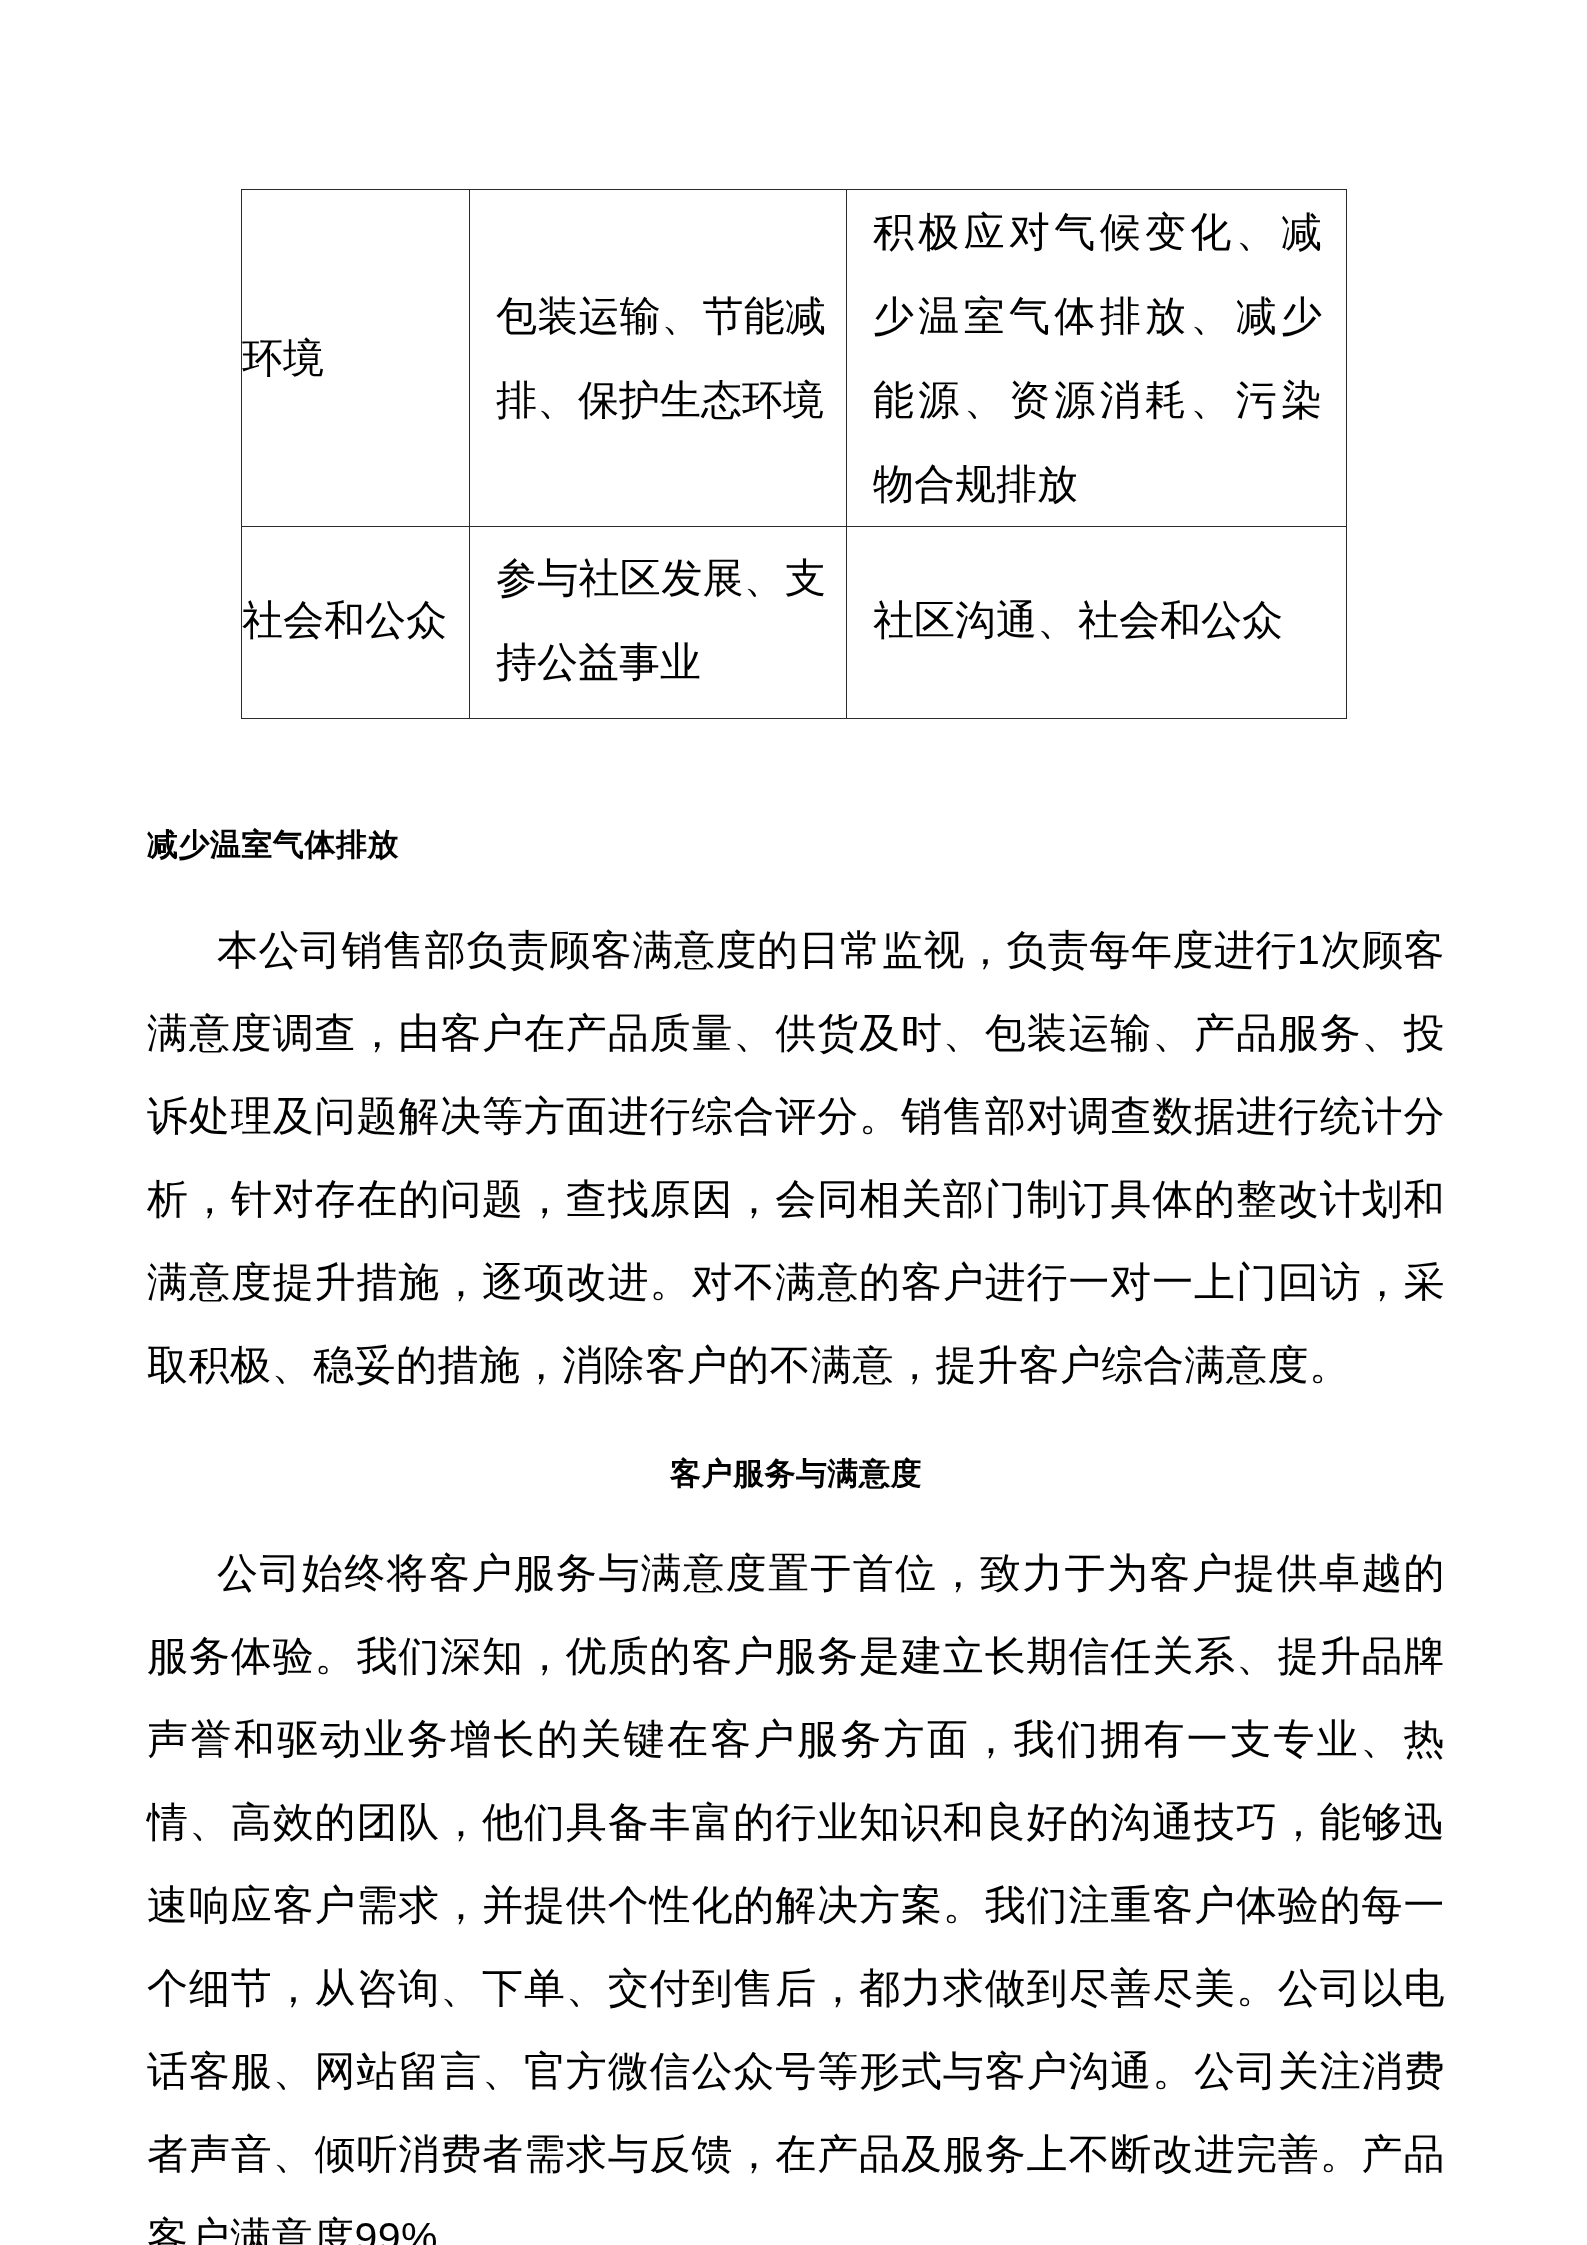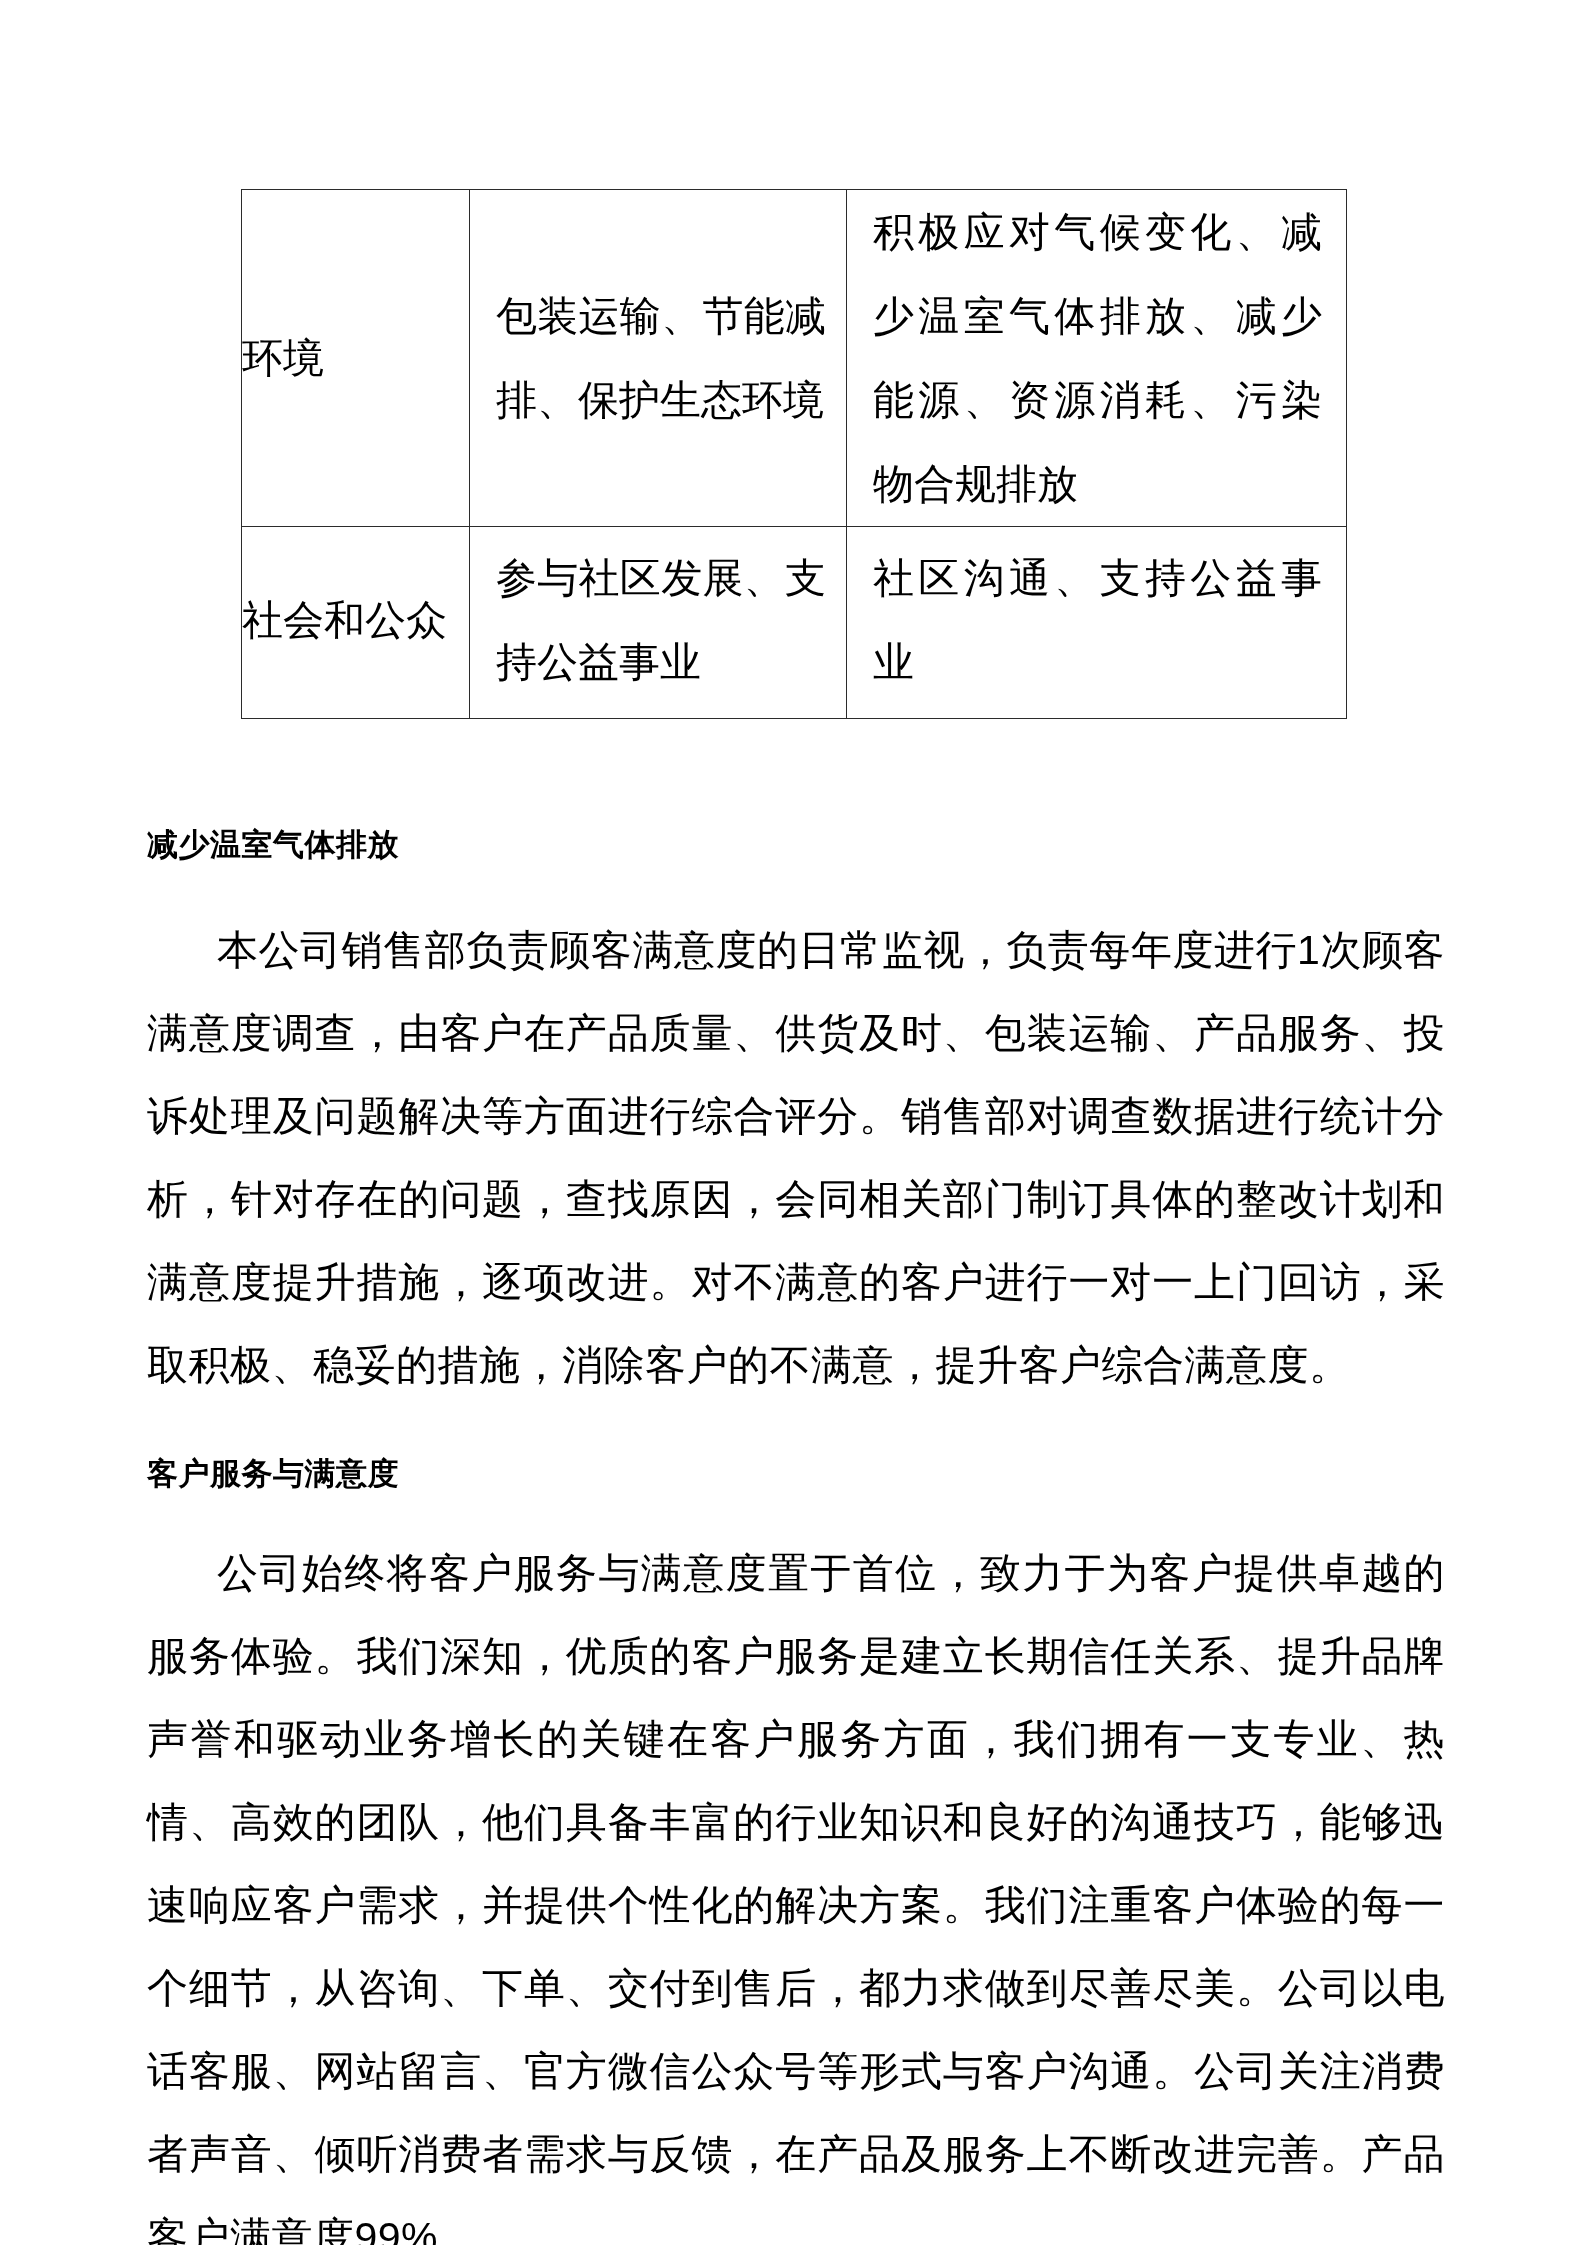--- a/index.html
+++ b/index.html
@@ -38,21 +38,21 @@
   td.c3 { width: 500px; padding: 0 24px 0 26px; }
   tr.r1 td { height: 276px; }
   tr.r2 td { height: 192px; font-family: Liberation Mono, monospace; }
   .section-heading {
     font-size: 31px;
     font-weight: bold;
     line-height: 40px;
     letter-spacing: 0.5px;
   }
   .sh-1 { margin-top: 106px; }
-  .sh-2 { margin-top: 47px; }
+  .sh-2 { margin-top: 47px; text-align: center; }
   .body-para {
     font-size: 41px;
     line-height: 83px;
     text-align: justify;
     text-justify: inter-ideograph;
     text-indent: 70px;
     letter-spacing: 0.5px;
   }
   .bp-1 { margin-top: 44px; }
   .bp-2 { margin-top: 38px; }
@@ -65,21 +65,21 @@
   <table class="doc-table">
     <tbody>
       <tr class="r1">
         <td class="c1">环境</td>
         <td class="c2">包装运输、节能减排、保护生态环境</td>
         <td class="c3">积极应对气候变化、减少温室气体排放、减少能源、资源消耗、污染物合规排放</td>
       </tr>
       <tr class="r2">
         <td class="c1">社会和公众</td>
         <td class="c2">参与社区发展、支持公益事业</td>
-        <td class="c3">社区沟通、支持公益事业</td>
+        <td class="c3">社区沟通、社会和公众</td>
       </tr>
     </tbody>
   </table>
 
   <h2 class="section-heading sh-1">减少温室气体排放</h2>
 
   <p class="body-para bp-1">本公司销售部负责顾客满意度的日常监视，负责每年度进行1次顾客满意度调查，由客户在产品质量、供货及时、包装运输、产品服务、投诉处理及问题解决等方面进行综合评分。销售部对调查数据进行统计分析，针对存在的问题，查找原因，会同相关部门制订具体的整改计划和满意度提升措施，逐项改进。对不满意的客户进行一对一上门回访，采取积极、稳妥的措施，消除客户的不满意，提升客户综合满意度。</p>
 
   <h2 class="section-heading sh-2">客户服务与满意度</h2>
 

